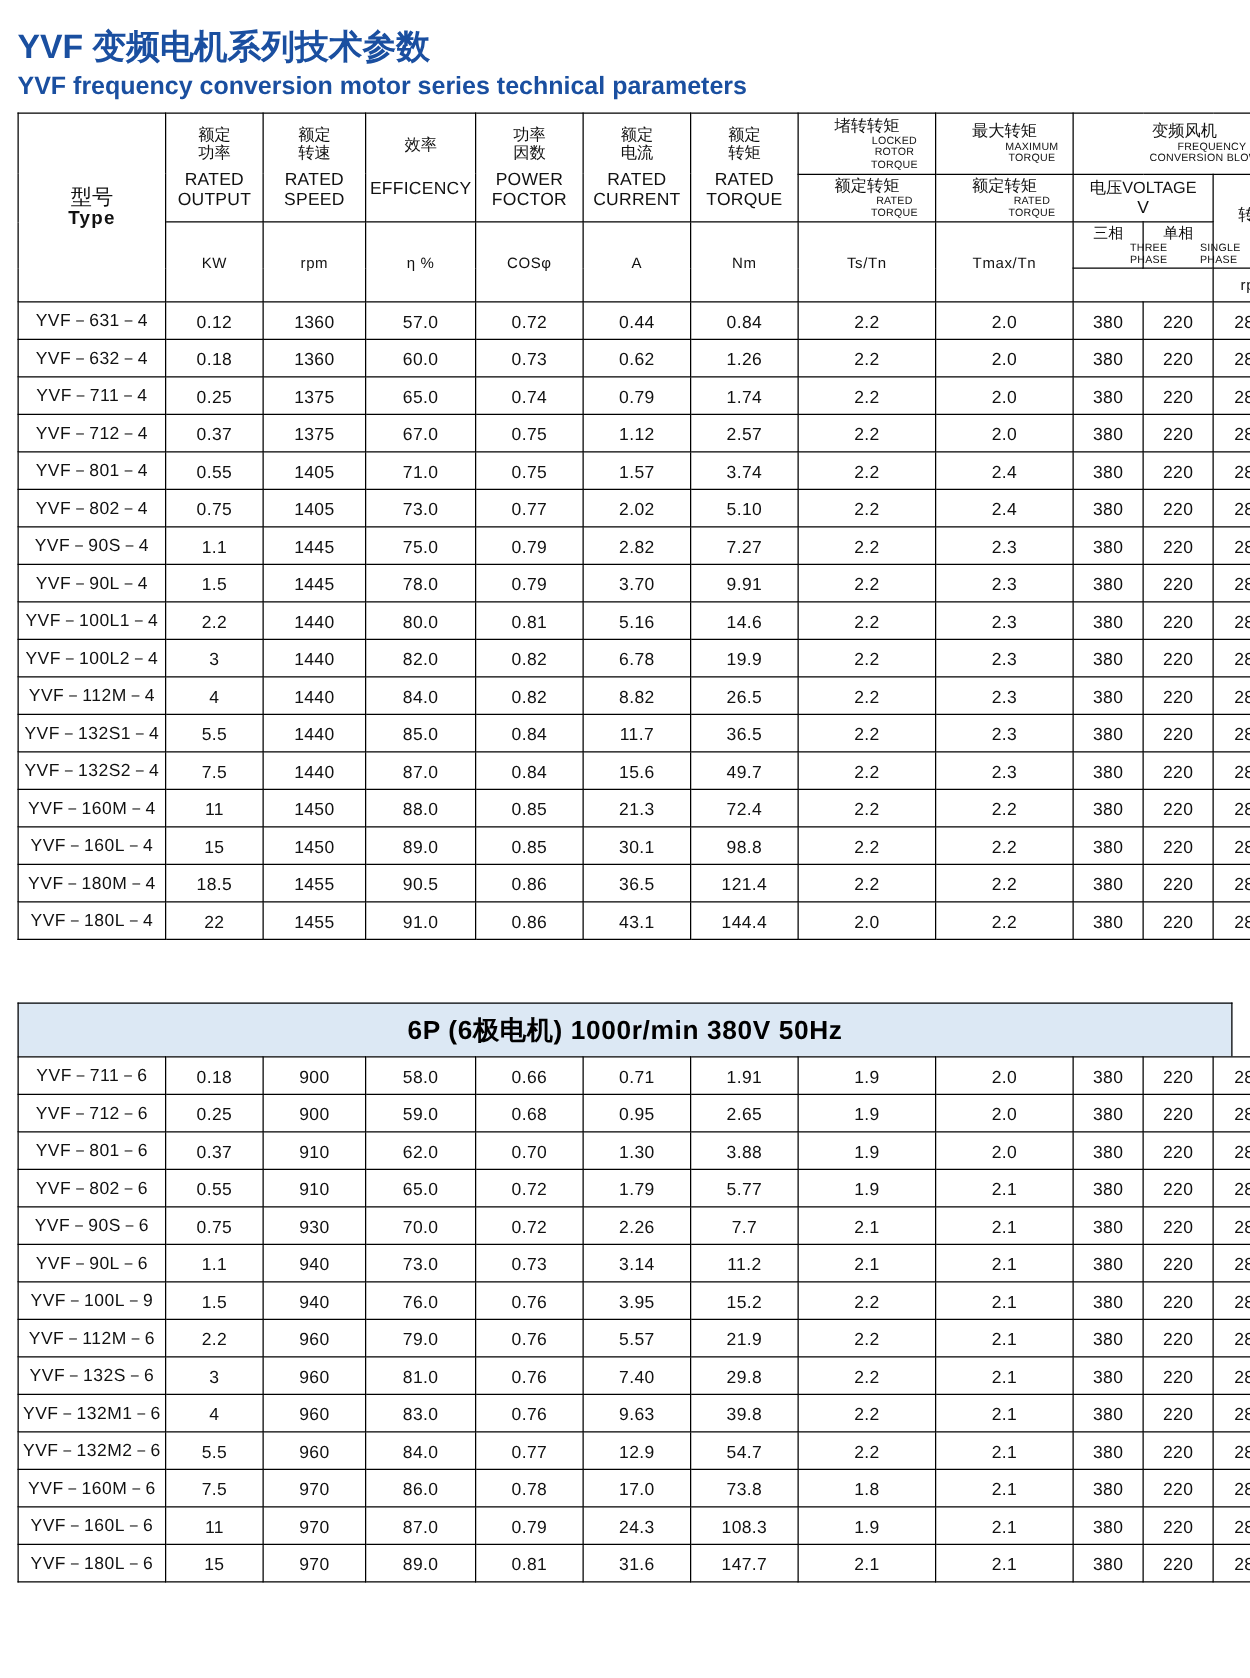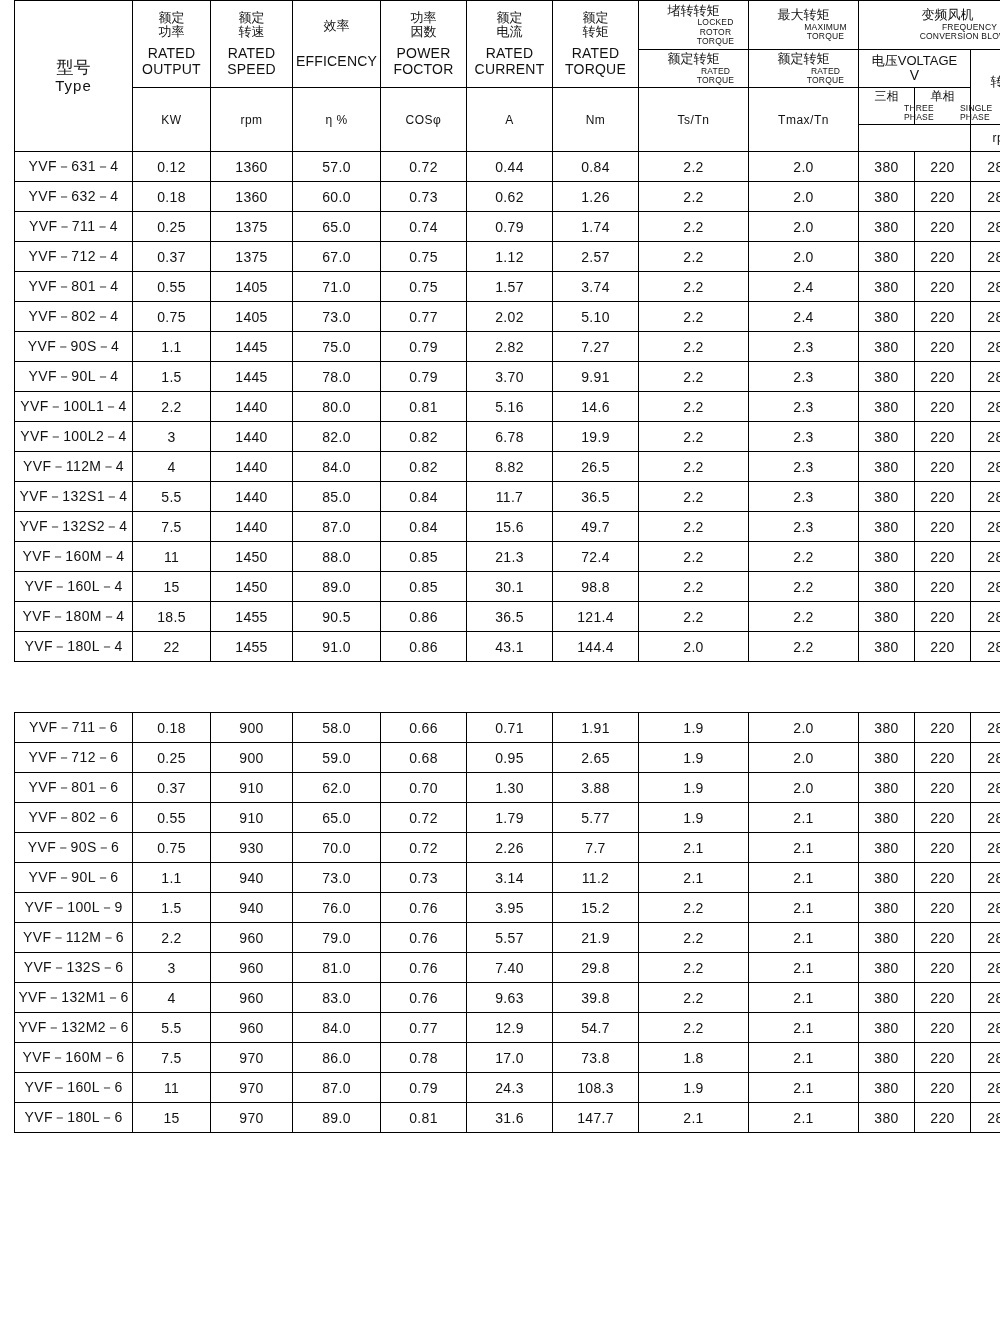--- a/index.html
+++ b/index.html
@@ -55,36 +55,40 @@
   col.c-tmax{width:110px;}
   col.c-v3{width:56px;}
   col.c-v1{width:56px;}
   col.c-spd{width:66px;}
   .hrow td{padding:2px 1px;}
   .cn{font-size:13px;line-height:1.12;}
   .en{font-size:14px;line-height:1.12;letter-spacing:0.2px;}
   .en-sm{font-size:8.5px;line-height:1.1;letter-spacing:0.2px;margin-left:44px;}
   .unit{font-size:12px;height:22px;letter-spacing:0.5px;}
   .type-cell{font-size:17px;line-height:1.15;}
-  .type-cell .en{font-size:15px;letter-spacing:1px;}
+  .type-cell .en{font-size:15px;letter-spacing:1px;font-weight:bold;}
 
   td.data{height:29px;font-size:14px;letter-spacing:0.3px;}
   td.typecol{font-size:14px;letter-spacing:0.4px;}
 
   .gap{height:24px;}
   .gap2{height:26px;}
 
   
   .body-only td.data{height:29px;}
 </style>
 </head>
 <body>
 
 <div class="page">
 
+  <div class="titles">
+    <div class="title-cn">YVF 变频电机系列技术参数</div>
+    <div class="title-en">YVF frequency conversion motor series technical parameters</div>
+  </div>
 
   <div class="block">
     <table>
       <colgroup>
         <col class="c-type">
           <col class="c-kw">
           <col class="c-rpm">
           <col class="c-eff">
         <col class="c-pf">
           <col class="c-amp">
@@ -437,20 +441,21 @@
             <td class="data">2800</td>
           </tr>
         </tbody>
     </table>
   </div>
 
   <div class="gap"></div>
   <div class="gap2"></div>
 
   <div class="block">
+    <div class="band">6P (6极电机)  1000r/min  380V  50Hz</div>
     <table class="body-only">
       <colgroup>
         <col class="c-type">
           <col class="c-kw">
           <col class="c-rpm">
           <col class="c-eff">
         <col class="c-pf">
           <col class="c-amp">
           <col class="c-nm">
           <col class="c-ts">

